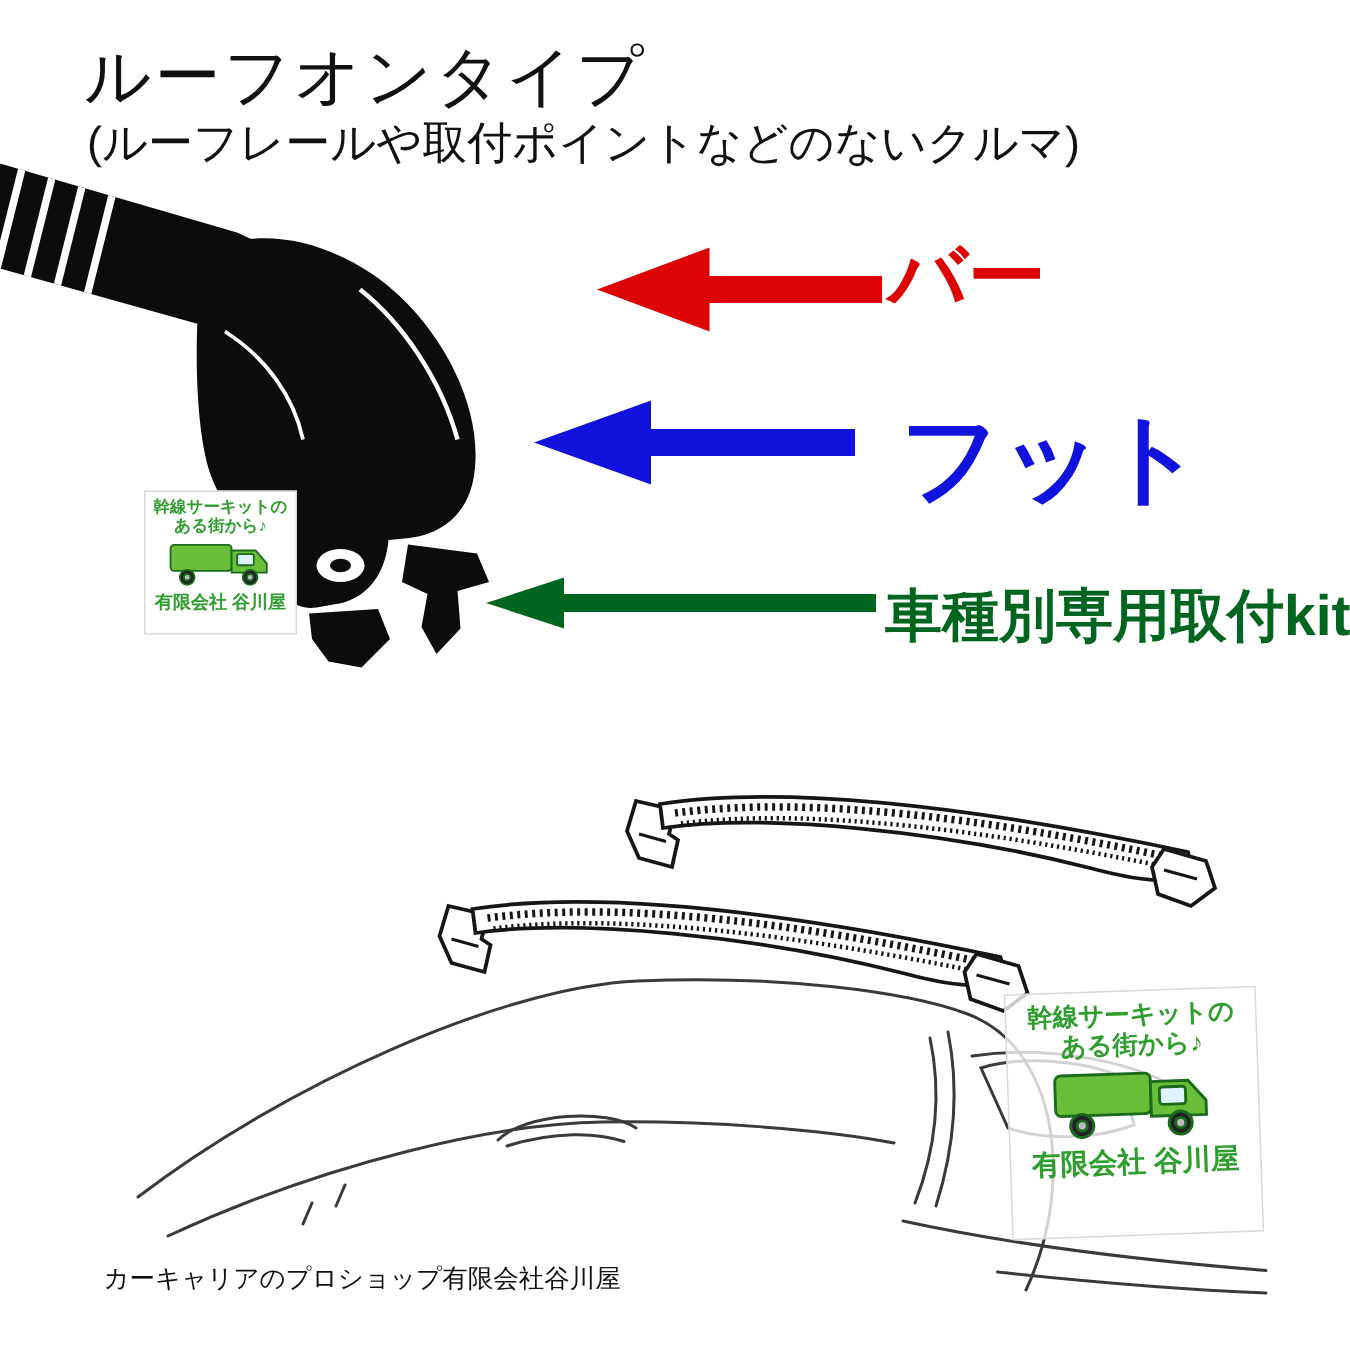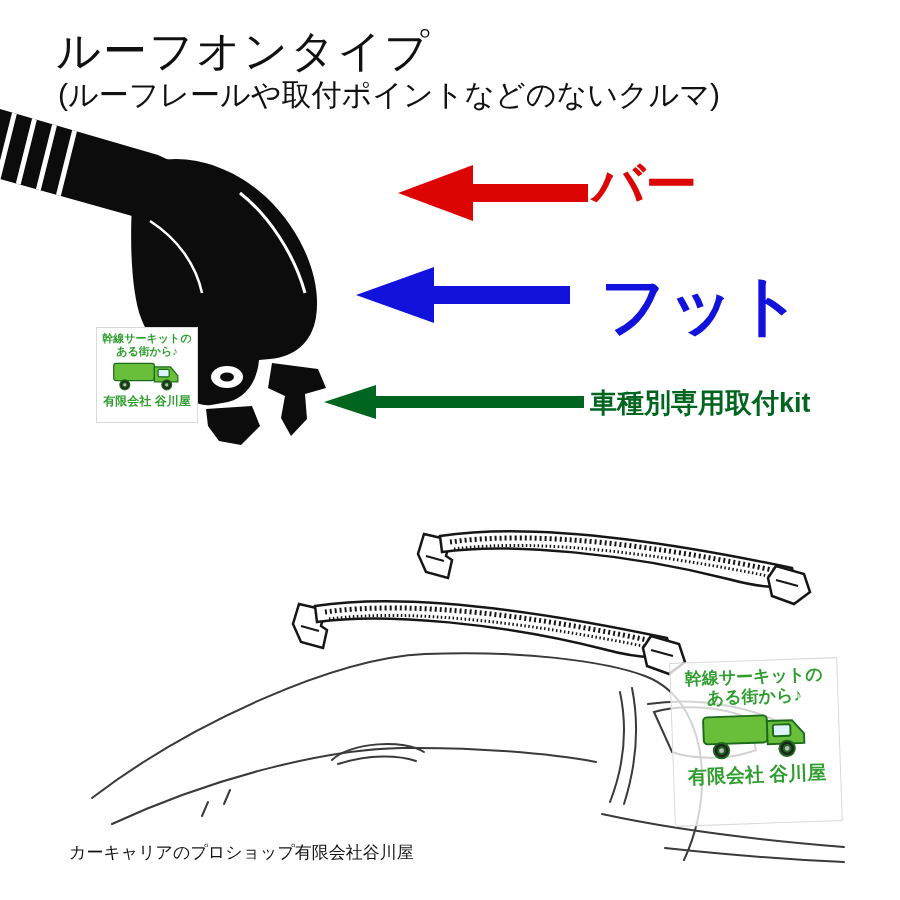--- a/index.html
+++ b/index.html
@@ -15,21 +15,21 @@
   .illu-foot svg, .illu-car svg, .arrow svg { display:block; width:100%; height:100%; }
 
   .arrow { position:absolute; }
   .arrow-bar  { left:398px; top:163px; width:190px; height:60px; }
   .arrow-foot { left:356px; top:265px; width:214px; height:60px; }
   .arrow-kit  { left:324px; top:382px; width:260px; height:40px; }
 
   .lbl { position:absolute; white-space:nowrap; font-weight:600; }
   .lbl-bar  { left:592px; top:150px; font-size:52px; }
   .lbl-foot { left:556px; top:261px; font-size:66px;margin-left:44px; }
-  .lbl-kit  { left:590px; top:385px; font-size:27px; font-weight:700; }
+  .lbl-kit  { left:590px; top:385px; font-size:38px; font-weight:700; }
 
   .illu-car { position:absolute; left:80px; top:498px; width:770px; height:370px; }
 
   .wm { position:absolute; background:#fff; border:1px solid #d9d9d9; text-align:center; z-index:5; }
   .wm .wm-line { font-weight:700; line-height:1.15; }
   .wm .wm-company { font-weight:700; }
   .wm-truck svg { display:block; margin:0 auto; }
   .wm-small { left:96px; top:327px; width:102px; height:96px; padding-top:4px; }
   .wm-small .wm-line { font-size:11px; }
   .wm-small .wm-truck svg { width:74px; height:36px; }

